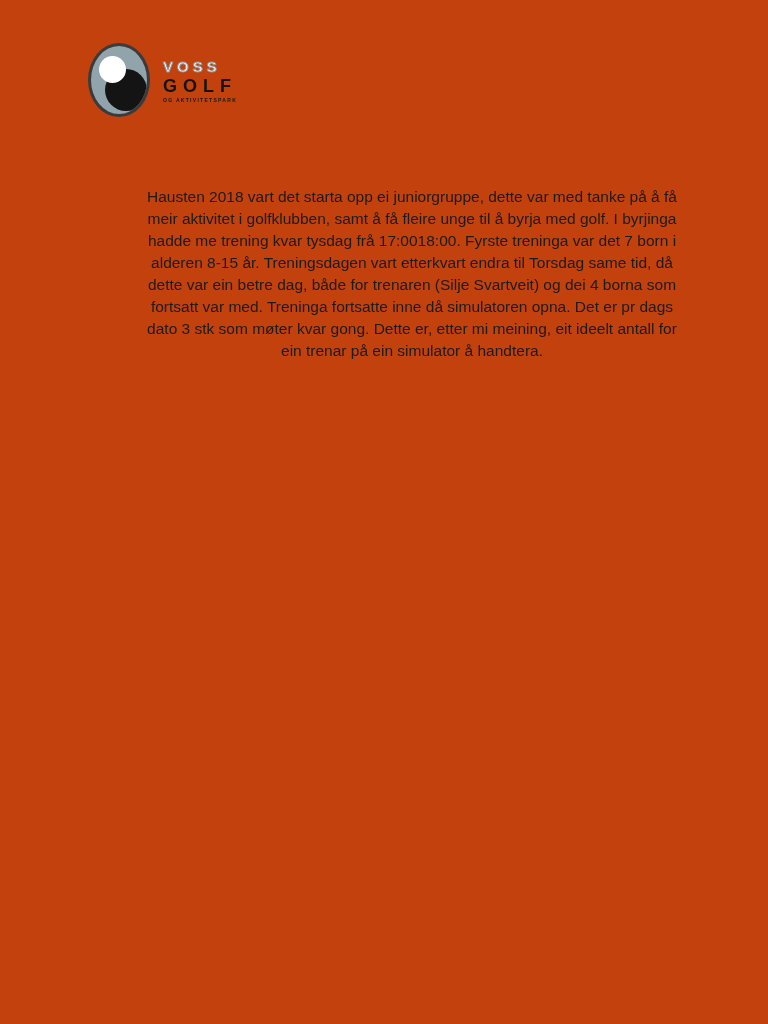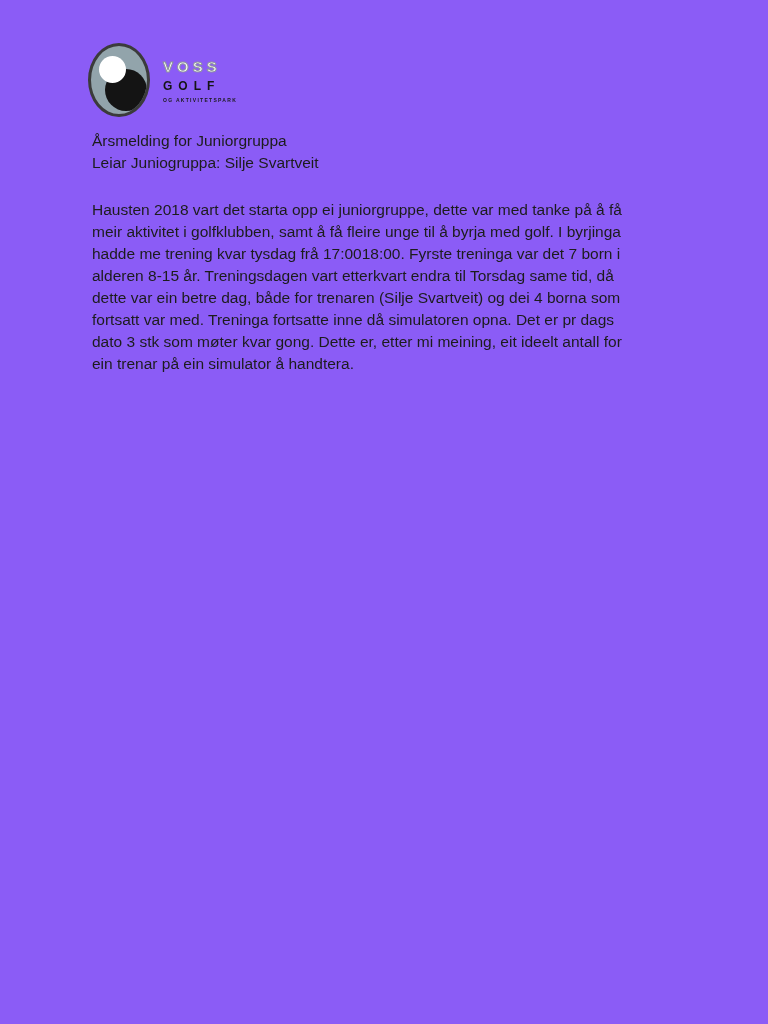--- a/index.html
+++ b/index.html
@@ -4,21 +4,21 @@
 <style>
   html, body {
     margin: 0;
     padding: 0;
     background: #ffffff;
   }
   .page {
     position: relative;
     width: 768px;
     height: 1024px;
-    background: #8b5cf6;
+    background: #c2410c;
     overflow: hidden;
     font-family: "Liberation Sans", sans-serif;
     color: #1c1c1c;
   }
 
   
   .logo {
     position: absolute;
     left: 88px;
     top: 43px;
@@ -59,21 +59,21 @@
   }
   .logo-voss {
     font-size: 15px;
     font-weight: 700;
     letter-spacing: 4px;
     color: #ffffff;
     -webkit-text-stroke: 1px #8f969a;
     line-height: 15px;
   }
   .logo-golf {
-    font-size: 12px;
+    font-size: 18px;
     font-weight: 700;
     letter-spacing: 6px;
     color: #141414;
     line-height: 20px;
     margin-top: 2px;
   }
   .logo-sub {
     font-size: 5px;
     font-weight: 700;
     letter-spacing: 1.3px;
@@ -86,21 +86,21 @@
   .textblock {
     position: absolute;
     left: 92px;
     width: 640px;
     font-size: 15.5px;
     line-height: 22px;
     white-space: pre-line;
     color: #1c1c1c;
   }
   .heading   { top: 130px; }
-  .para-1    { top: 199px; }
+  .para-1    { top: 186px; text-align: center; }
   .para-2    { top: 398px; }
   .para-3    { top: 487px; }
   .signature { top: 528px; }
 </style>
 </head>
 <body>
 
 <div class="page">
 
   <div class="logo">
@@ -108,22 +108,20 @@
       <div class="ball-black"></div>
       <div class="ball-white"></div>
     </div>
     <div class="logo-text">
       <div class="logo-voss">VOSS</div>
       <div class="logo-golf">GOLF</div>
       <div class="logo-sub">OG AKTIVITETSPARK</div>
     </div>
   </div>
 
-  <div class="textblock heading">Årsmelding for Juniorgruppa
-Leiar Juniogruppa: Silje Svartveit</div>
 
   <div class="textblock para-1">Hausten 2018 vart det starta opp ei juniorgruppe, dette var med tanke på å få
 meir aktivitet i golfklubben, samt å få fleire unge til å byrja med golf. I byrjinga
 hadde me trening kvar tysdag frå 17:0018:00. Fyrste treninga var det 7 born i
 alderen 8-15 år. Treningsdagen vart etterkvart endra til Torsdag same tid, då
 dette var ein betre dag, både for trenaren (Silje Svartveit) og dei 4 borna som
 fortsatt var med. Treninga fortsatte inne då simulatoren opna. Det er pr dags
 dato 3 stk som møter kvar gong. Dette er, etter mi meining, eit ideelt antall for
 ein trenar på ein simulator å handtera.</div>
 

